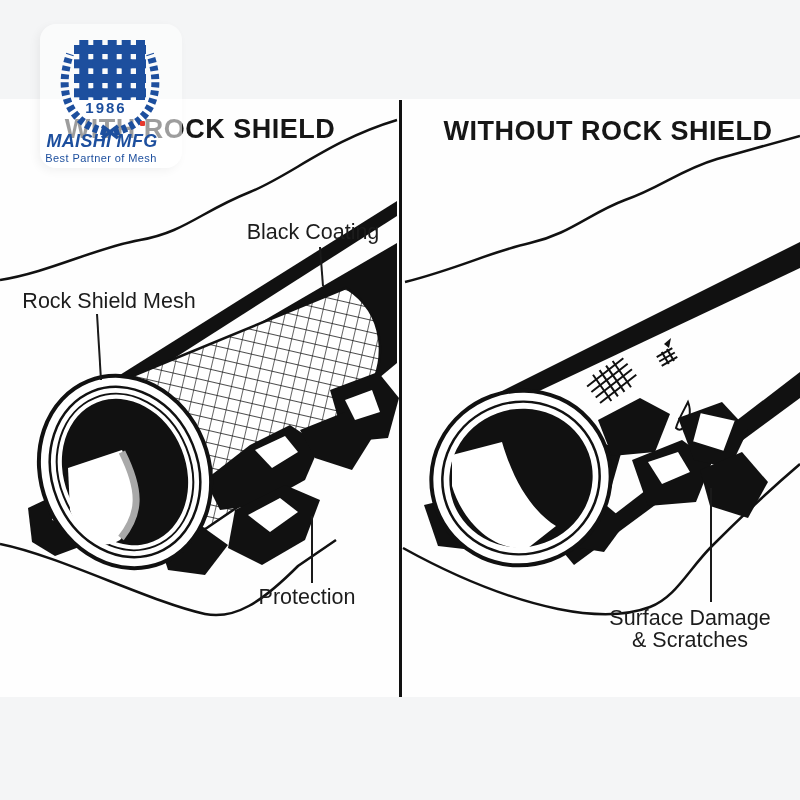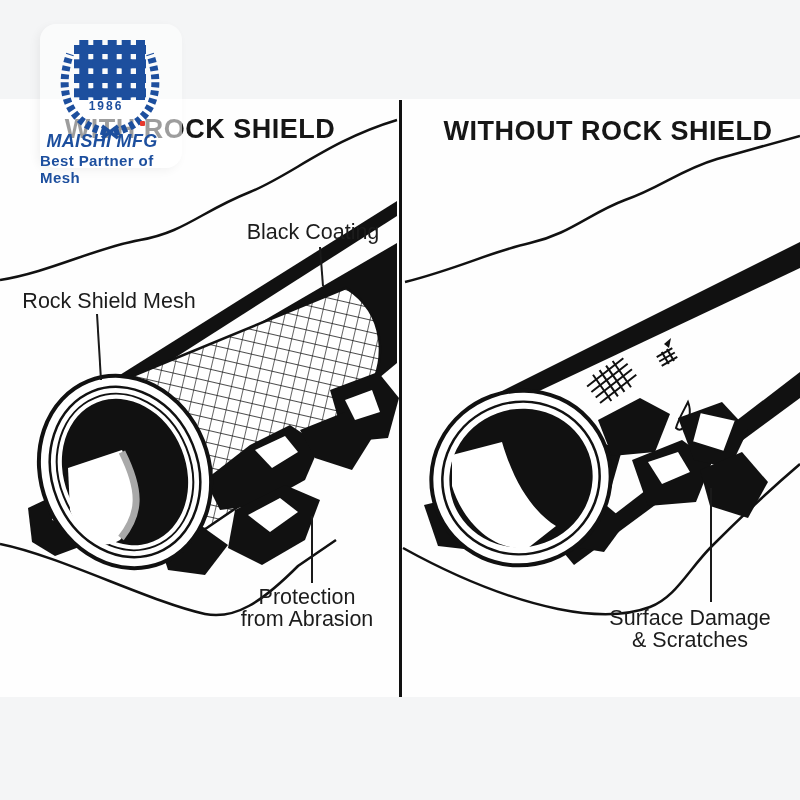--- a/index.html
+++ b/index.html
@@ -9,23 +9,23 @@
   .title{position:absolute;z-index:2;font-size:27px;font-weight:700;letter-spacing:.5px;color:#161616;text-align:center;white-space:nowrap;}
   .title-left{left:0;top:114px;width:400px;}
   .title-right{left:408px;top:116px;width:400px;}
   .label{position:absolute;z-index:2;font-size:21.5px;color:#1c1c1c;text-align:center;white-space:nowrap;line-height:22px;}
   .lbl-coating{left:313px;top:221px;transform:translateX(-50%);}
   .lbl-mesh{left:109px;top:290px;transform:translateX(-50%);}
   .lbl-protection{left:307px;top:586px;transform:translateX(-50%);text-align:center;}
   .lbl-damage{left:690px;top:607px;transform:translateX(-50%);}
   .logo-card{position:absolute;left:40px;top:24px;width:142px;height:144px;border-radius:16px;background:rgba(255,255,255,.58);box-shadow:-3px 3px 10px rgba(0,0,0,.05);z-index:3;}
   .logo-layer{position:absolute;left:0;top:0;z-index:4;}
-  .logo-year{position:absolute;left:58px;top:99px;width:96px;text-align:center;font-size:12px;font-weight:700;letter-spacing:2px;color:#1d4f9e;z-index:5;}
+  .logo-year{position:absolute;left:58px;top:99px;width:96px;text-align:center;font-size:15px;font-weight:700;letter-spacing:2px;color:#1d4f9e;z-index:5;}
   .logo-name{position:absolute;left:38px;top:131px;width:128px;text-align:center;font-size:18px;font-weight:800;font-style:italic;letter-spacing:.3px;color:#1d4f9e;z-index:5;}
-  .logo-tagline{position:absolute;left:40px;top:152px;width:122px;text-align:left;font-size:15px;font-weight:700;letter-spacing:.4px;color:#1d4f9e;z-index:5;}
+  .logo-tagline{position:absolute;left:40px;top:152px;width:122px;text-align:center;font-size:11px;font-weight:400;letter-spacing:.4px;color:#1d4f9e;z-index:5;}
   .logo-red-dot{position:absolute;left:140px;top:121px;width:5px;height:5px;background:#e8392e;border-radius:1px;z-index:6;}
 </style>
 </head>
 <body>
 
 <div class="stage">
 
   <div class="panel-band"></div>
 
   <svg class="art" width="800" height="800" viewBox="0 0 800 800">
@@ -143,21 +143,20 @@
     <line x1="400.5" y1="100" x2="400.5" y2="697" stroke="#111" stroke-width="3"></line>
   </svg>
 
   <div class="title title-left">WITH ROCK SHIELD</div>
   <div class="title title-right">WITHOUT ROCK SHIELD</div>
 
   <div class="label lbl-mesh">Rock Shield Mesh</div>
   <div class="label lbl-coating">Black Coating</div>
   <div class="label lbl-protection">
     <div>Protection</div>
-    <div>from Abrasion</div>
   </div>
   <div class="label lbl-damage">
     <div>Surface Damage</div>
     <div>&amp; Scratches</div>
   </div>
 
   <div class="logo-card"></div>
   <svg class="logo-layer" width="200" height="180" viewBox="0 0 200 180">
 
     <g stroke="#1d4f9e" fill="none" stroke-dasharray="5 3.2">

